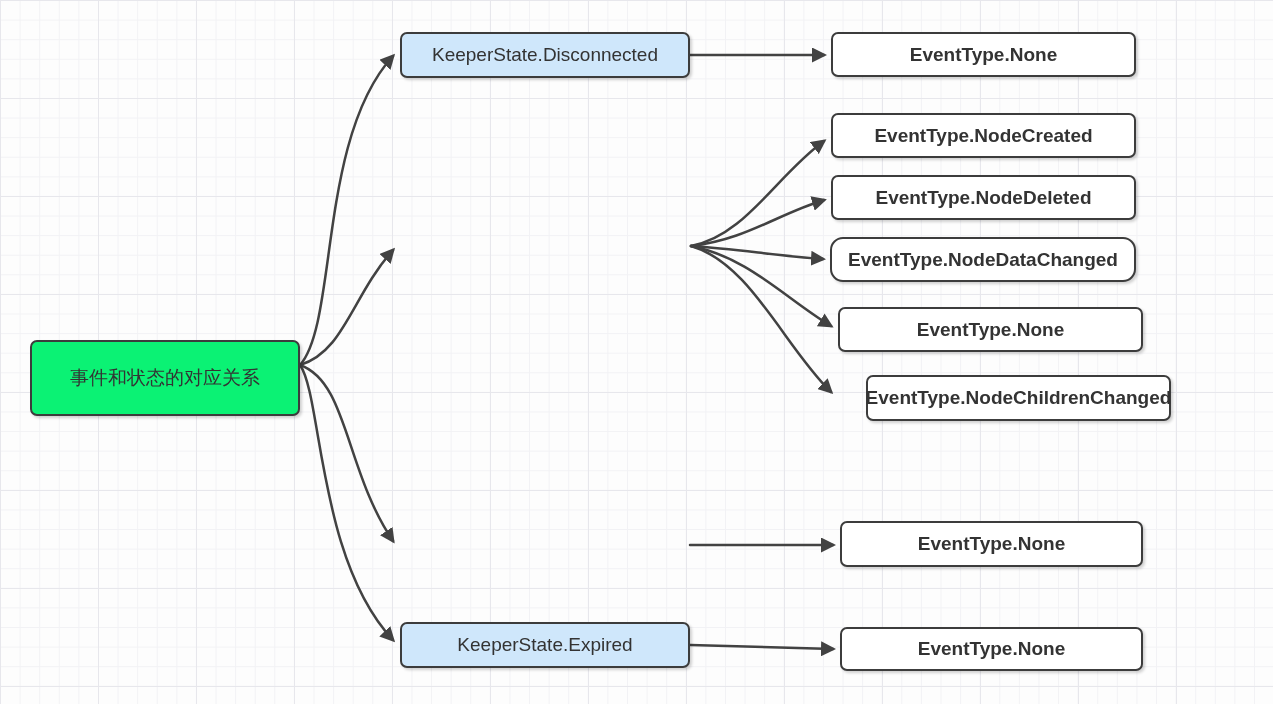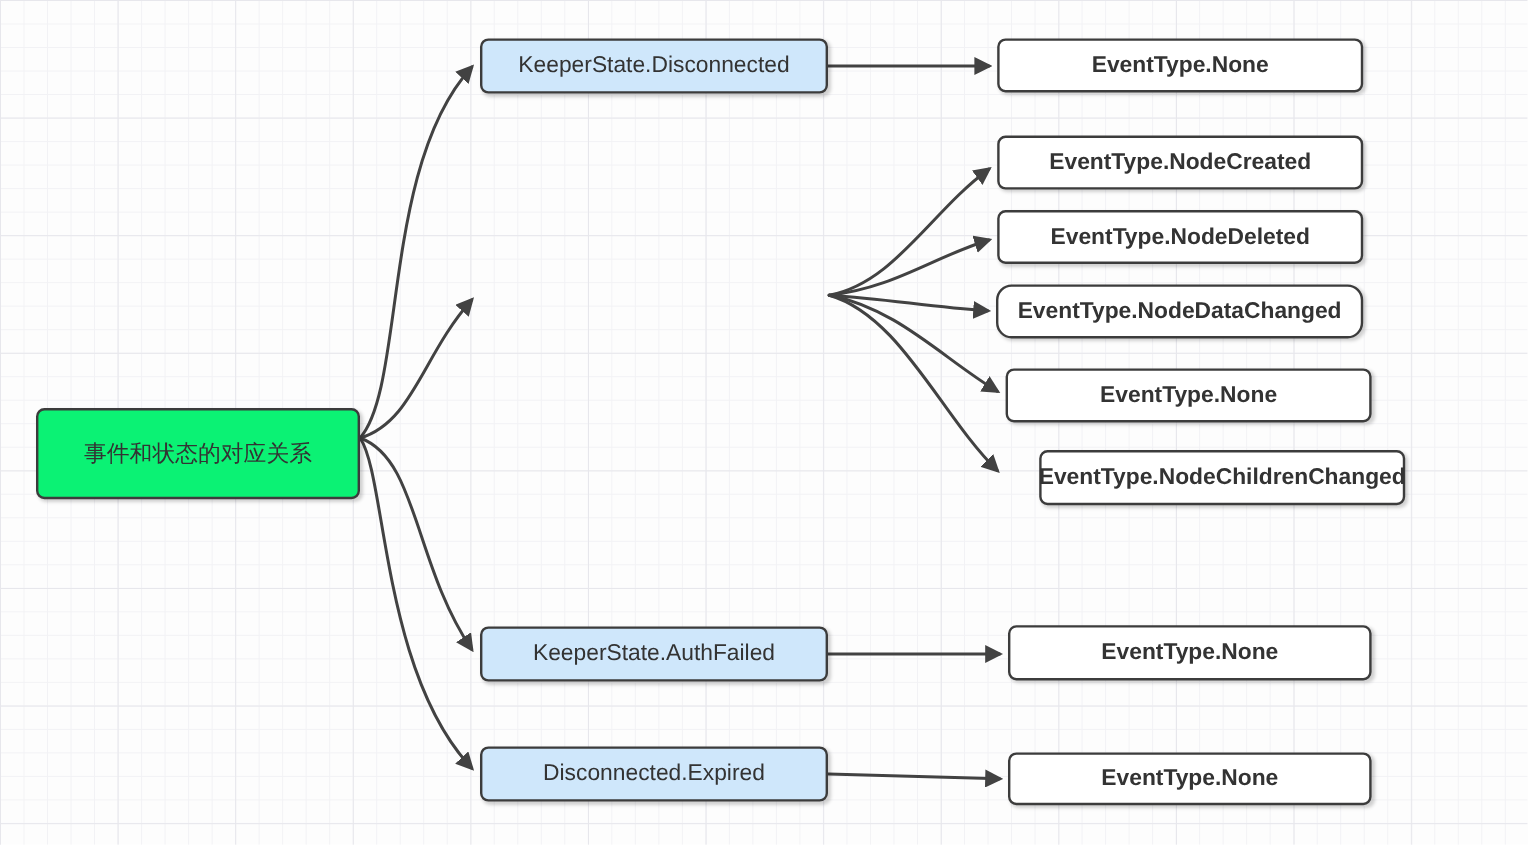--- a/index.html
+++ b/index.html
@@ -77,25 +77,22 @@
     <path class="edge" d="M 690 645 C 740 646, 790 648, 833 649" marker-end="url(#arrow)"></path>
   </svg>
 
   <div class="node node--root" style="left:30px; top:340px; width:270px; height:76px;">
     <span class="lbl">事件和状态的对应关系</span>
   </div>
 
   <div class="node node--state" style="left:400px; top:32px; width:290px; height:46px;">
     <span class="lbl">KeeperState.Disconnected</span>
   </div>
-  <div class="node node--state" style="left:400px; top:522px; width:290px; height:46px;">
-    <span class="lbl">KeeperState.AuthFailed</span>
-  </div>
   <div class="node node--state" style="left:400px; top:622px; width:290px; height:46px;">
-    <span class="lbl">Disconnected.Expired</span>
+    <span class="lbl">KeeperState.Expired</span>
   </div>
 
   <div class="node node--event" style="left:831px; top:32px; width:305px; height:45px;">
     <span class="lbl">EventType.None</span>
   </div>
   <div class="node node--event" style="left:831px; top:113px; width:305px; height:45px;">
     <span class="lbl">EventType.NodeCreated</span>
   </div>
   <div class="node node--event" style="left:831px; top:175px; width:305px; height:45px;">
     <span class="lbl">EventType.NodeDeleted</span>

